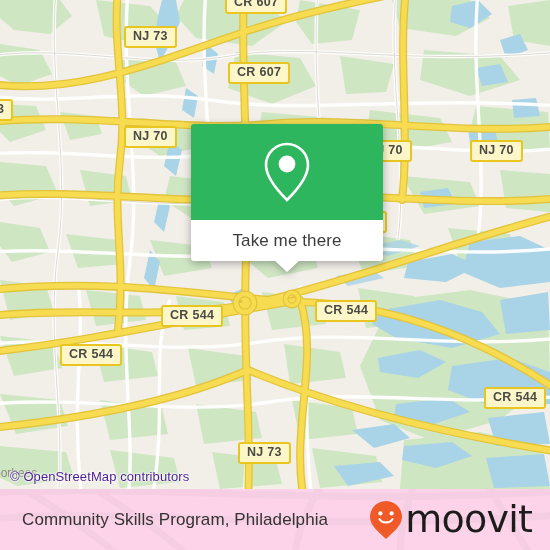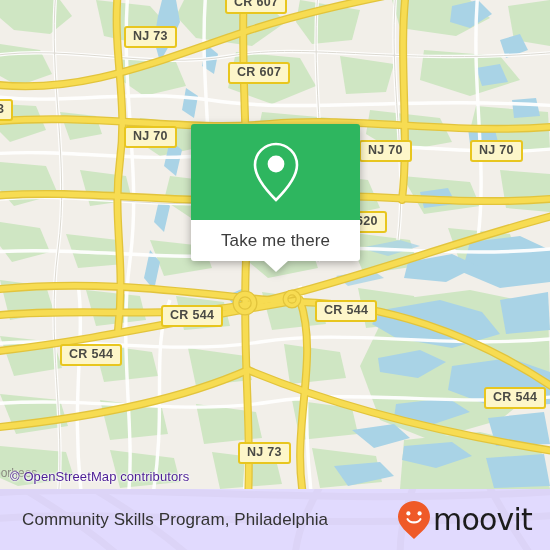--- a/index.html
+++ b/index.html
@@ -40,21 +40,21 @@
     font-size: 12.5px;
     font-weight: bold;
     letter-spacing: .3px;
     padding: 2px 7px 3px 7px;
     line-height: 13px;
     white-space: nowrap;
   }
 
   
   #callout {
-    position: absolute; left: 191px; top: 124px; width: 169px;
+    position: absolute; left: 191px; top: 124px; width: 192px;
     border-radius: 3px;
     filter: drop-shadow(0 2px 4px rgba(0,0,0,.32));
     z-index: 40;
   }
   #callout-top {
     height: 96px; background: #2eb65f;
     border-radius: 3px 3px 0 0;
     display: flex; align-items: center; justify-content: center;
   }
   #callout-bottom {
@@ -70,33 +70,33 @@
     position: absolute; left: 50%; bottom: -11px; transform: translateX(-50%);
     width: 0; height: 0;
     border-left: 13px solid transparent;
     border-right: 13px solid transparent;
     border-top: 12px solid #ffffff;
   }
 
   
   #footer {
     position: absolute; left: 0; top: 489px; width: 550px; height: 61px;
-    background: #c4b5fd;
+    background: #f9a8d4;
     display: flex; align-items: center; justify-content: space-between;
     padding: 0 18px 0 22px;
     overflow: hidden;
   }
   #footer-wm { position:absolute; left:0; top:0; width:550px; height:61px; opacity:.5; }
   #footer-title {
     position: relative;
     font-size: 17px; color: #333333; letter-spacing: .1px; white-space: nowrap;
   }
   #brand { position: relative; display: flex; align-items: center; gap: 2px; }
   #brand-wordmark {
-    font-size: 30px; color: #1c1c1c; letter-spacing: -.8px;
+    font-size: 38px; color: #1c1c1c; letter-spacing: -.8px;
     font-family: "DejaVu Sans", sans-serif; font-weight: 500;
     line-height: 31px;
   }
 </style>
 </head>
 <body>
 
 <div id="app">
 
   <div id="map">

